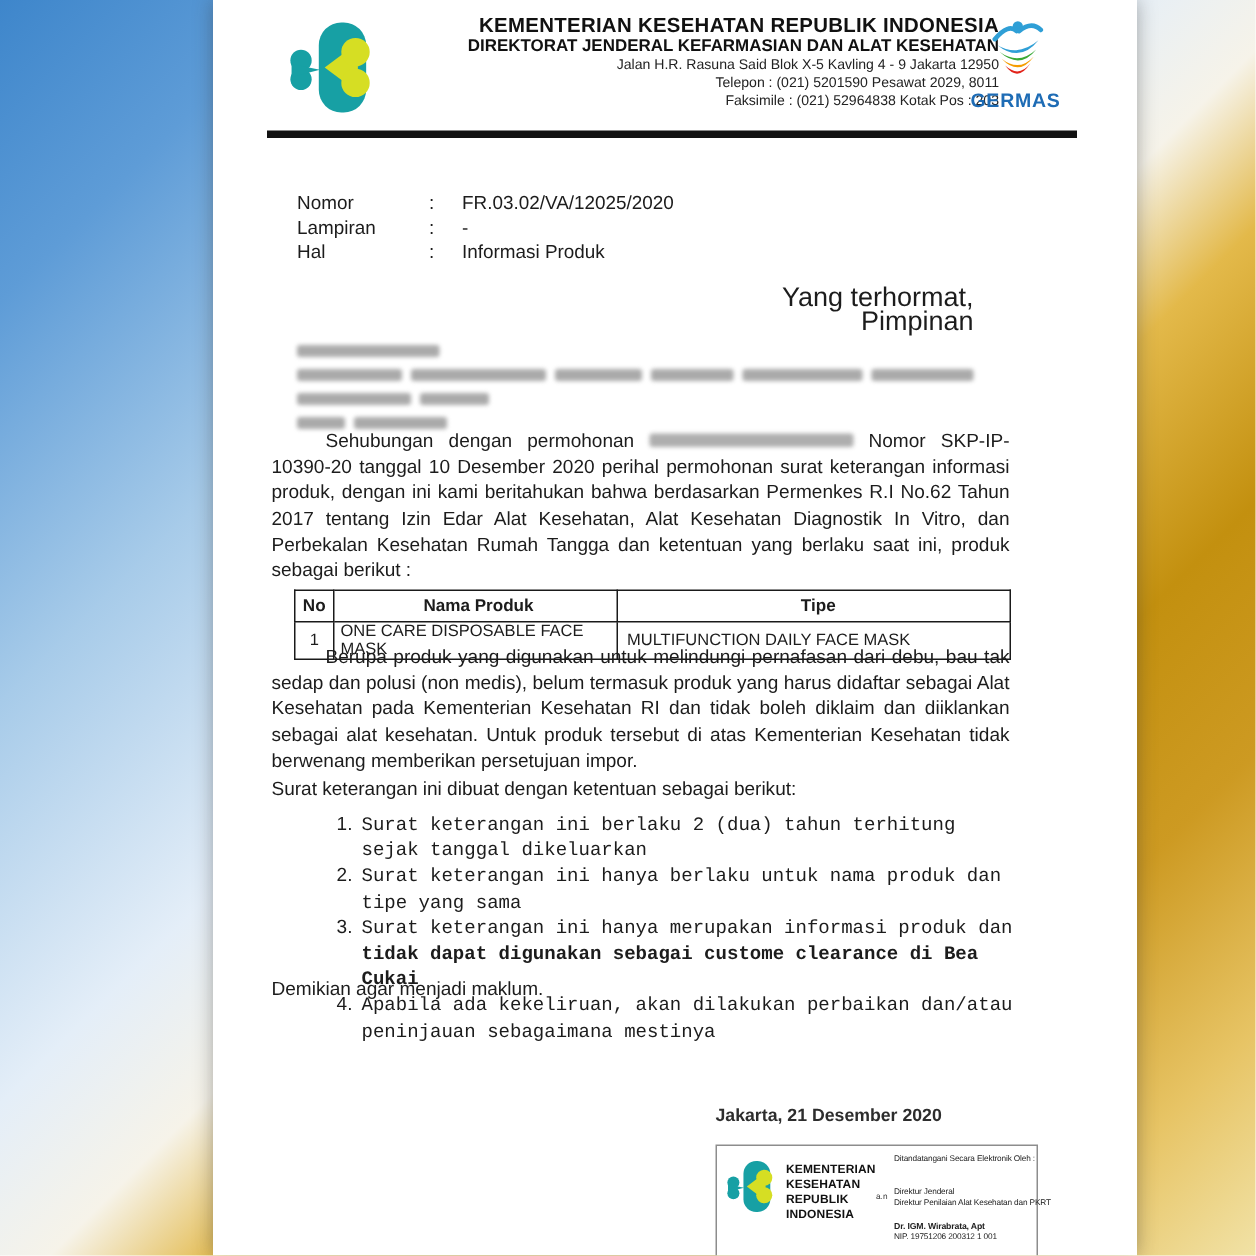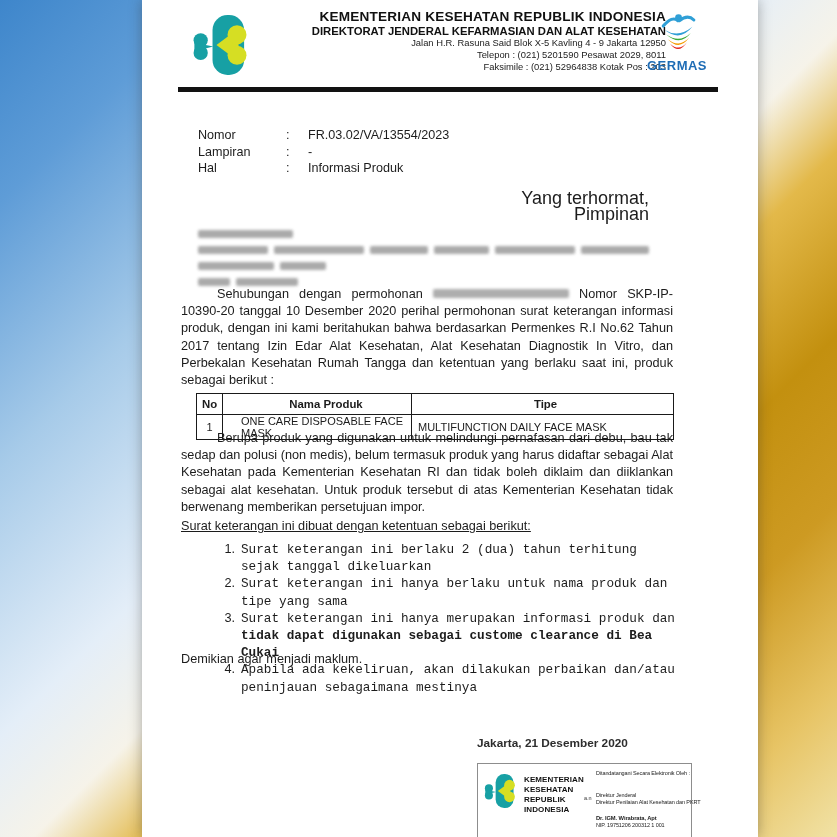--- a/index.html
+++ b/index.html
@@ -43,25 +43,25 @@
   #para1 { top:286px; }
   #para2 { top:430px; }
   .redact-inline { display:inline-block; width:136px; height:9px; background:#8f8f8f;
                    filter:blur(1.4px); border-radius:2px; opacity:.72; }
   
   .doc-table { position:absolute; left:54px; top:393px; border-collapse:collapse;border-radius:10px; }
   .doc-table th, .doc-table td { border:1.6px solid #1a1a1a; height:21px; }
   .doc-table th { font-size:11.4px; font-weight:bold; text-align:center; }
   .doc-table td { font-size:11px; }
   .col-no   { width:26px;  text-align:center; }
-  .col-nama { width:189px; padding-left:18px; }
+  .col-nama { width:189px; padding-left:4px; }
   .col-tipe { width:262px; padding-left:6px; }
   .doc-table td.col-nama, .doc-table td.col-tipe { text-align:left; }
   
-  .intro   { position:absolute; left:39px; top:519px; font-size:12.7px;text-decoration:underline; }
+  .intro   { position:absolute; left:39px; top:519px; font-size:12.7px; }
   .terms   { position:absolute; left:78px; top:541px; width:458px;
              font-size:12.7px; line-height:17.2px; }
   .term    { display:flex; }
   .term-num  { width:15px; margin-right:6px; text-align:right; flex:none; }
   .term-text { flex:1;font-family:Liberation Mono, monospace; }
   .closing  { position:absolute; left:39px; top:652px; font-size:12.7px; }
   .dateline { position:absolute; left:335px; top:736px; font-size:11.8px;
               font-weight:bold; color:#2d2d2d;text-align:right; }
   
   .sigbox { position:absolute; left:335px; top:763px; width:215px; height:84px;
@@ -111,21 +111,21 @@
     </svg>
     <div class="germas-text">GERMAS</div>
   </div>
 
   <div class="rule"></div>
 
   <div class="meta">
     <div class="meta-row">
       <span class="meta-label">Nomor</span>
       <span class="meta-colon">:</span>
-      <span>FR.03.02/VA/13554/2023</span>
+      <span>FR.03.02/VA/12025/2020</span>
     </div>
     <div class="meta-row">
       <span class="meta-label">Lampiran</span>
       <span class="meta-colon">:</span>
       <span>-</span>
     </div>
     <div class="meta-row">
       <span class="meta-label">Hal</span>
       <span class="meta-colon">:</span>
       <span>Informasi Produk</span>

